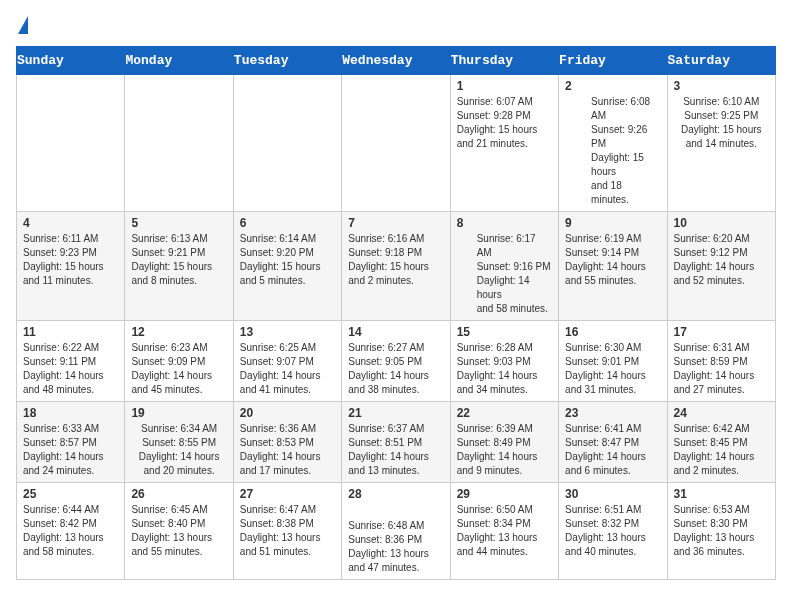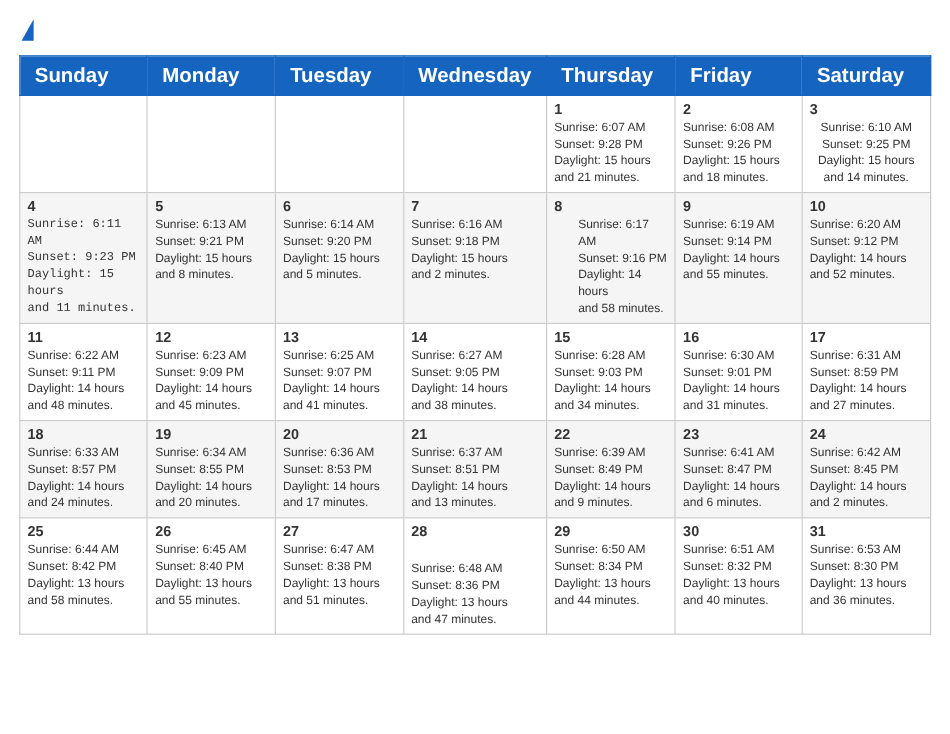--- a/index.html
+++ b/index.html
@@ -50,23 +50,24 @@
     }
     .calendar {
       width: 100%;
       border-collapse: collapse;
       border: 1px solid #ccc;
     }
     .calendar th {
       background: #1565c0;
       color: #fff;
       text-align: left;
-      padding: 6px 12px;
-      font-size: 17px;
+      padding: 6px 0;
+      font-size: 13px;
       border: 1px solid #1565c0;
+      font-family: Liberation Mono, monospace;
     }
     .calendar td {
       vertical-align: top;
       padding: 4px 6px;
       border: 1px solid #ccc;
       font-size: 10.5px;
       color: #333;
       width: 108px;
       height: 80px;
       background: #fff;
@@ -128,37 +129,37 @@
         <td class="empty-cell"></td>
         <td>
           <span class="day-number">1</span>
           <div class="day-info" style="white-space: pre-line;">Sunrise: 6:07 AM
 Sunset: 9:28 PM
 Daylight: 15 hours
 and 21 minutes.</div>
         </td>
         <td>
           <span class="day-number">2</span>
-          <div class="day-info" style="white-space: pre-line;">Sunrise: 6:08 AM
+          <div class="day-info" style="white-space: pre-line; margin-left: 26px;">Sunrise: 6:08 AM
 Sunset: 9:26 PM
 Daylight: 15 hours
 and 18 minutes.</div>
         </td>
         <td>
           <span class="day-number">3</span>
           <div class="day-info" style="white-space: pre-line; text-align: center;">Sunrise: 6:10 AM
 Sunset: 9:25 PM
 Daylight: 15 hours
 and 14 minutes.</div>
         </td>
       </tr>
       <tr>
         <td>
           <span class="day-number">4</span>
-          <div class="day-info" style="white-space: pre-line; font-family: Liberation Mono, monospace;">Sunrise: 6:11 AM
+          <div class="day-info" style="white-space: pre-line;">Sunrise: 6:11 AM
 Sunset: 9:23 PM
 Daylight: 15 hours
 and 11 minutes.</div>
         </td>
         <td>
           <span class="day-number">5</span>
           <div class="day-info" style="white-space: pre-line;">Sunrise: 6:13 AM
 Sunset: 9:21 PM
 Daylight: 15 hours
 and 8 minutes.</div>
@@ -253,21 +254,21 @@
       <tr>
         <td>
           <span class="day-number">18</span>
           <div class="day-info" style="white-space: pre-line;">Sunrise: 6:33 AM
 Sunset: 8:57 PM
 Daylight: 14 hours
 and 24 minutes.</div>
         </td>
         <td>
           <span class="day-number">19</span>
-          <div class="day-info" style="white-space: pre-line;">Sunrise: 6:34 AM
+          <div class="day-info" style="white-space: pre-line; text-align: center;">Sunrise: 6:34 AM
 Sunset: 8:55 PM
 Daylight: 14 hours
 and 20 minutes.</div>
         </td>
         <td>
           <span class="day-number">20</span>
           <div class="day-info" style="white-space: pre-line;">Sunrise: 6:36 AM
 Sunset: 8:53 PM
 Daylight: 14 hours
 and 17 minutes.</div>

